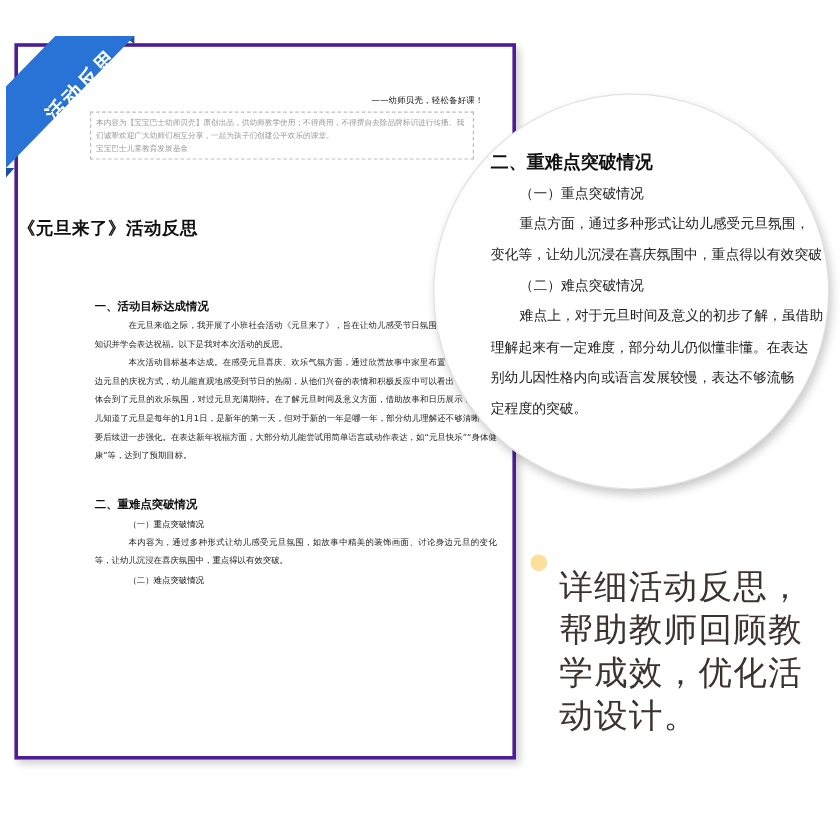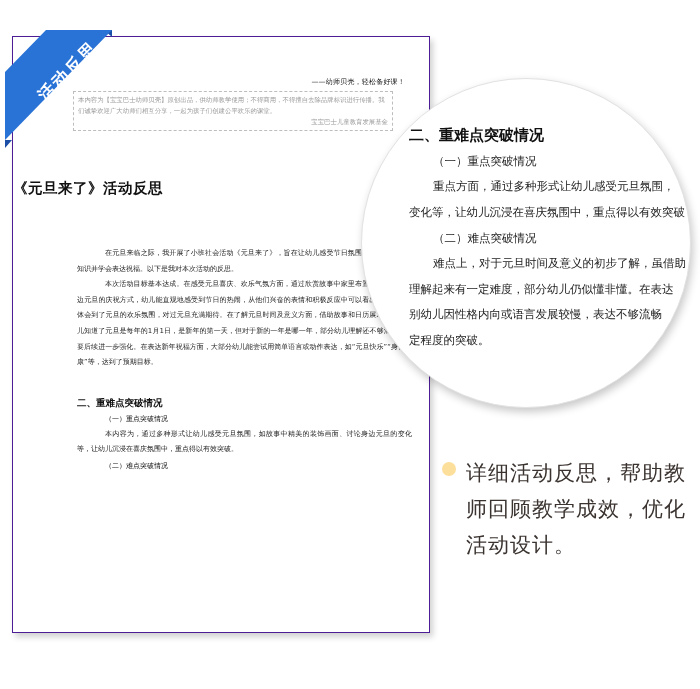--- a/index.html
+++ b/index.html
@@ -2,33 +2,33 @@
 <html><head>
 <meta charset="utf-8">
 <style>
   * { box-sizing: border-box; margin: 0; padding: 0; }
   html, body { width: 700px; height: 689px; background: #ffffff; overflow: hidden; }
   body { position: relative; font-family: "DejaVu Sans", "Liberation Sans", sans-serif; color: #222; }
 
   
   .page {
     position: absolute; left: 12px; top: 36px; width: 418px; height: 597px;
-    background: #fff; border: 1px solid #4c1d95;
+    background: #fff; border: 3px solid #4c1d95;
     box-shadow: 3px 4px 6px rgba(0,0,0,0.18);
   }
   .slogan {
     position: absolute; right: 24px; top: 40px;
     font-size: 7px; color: #111; letter-spacing: 0.2px;
   }
   .notice {
     position: absolute; left: 60px; top: 54px; width: 320px; height: 40px;
     border: 1px dashed #bdbdbd; padding: 3px 4px;
     font-size: 6.4px; color: #9a9a9a; line-height: 11px;
   }
-  .notice .org { display: block; text-align: right; }
+  .notice .org { display: block; }
   .doc-title {
     position: absolute; left: 0; right: 0; top: 142px; 
     font-size: 14.5px; font-weight: bold; color: #111; letter-spacing: 0.5px;
   }
   .doc-body { position: absolute; left: 64px; top: 209px; width: 335px; }
   .h1 { font-size: 9.5px; font-weight: bold; color: #111; line-height: 16px; }
   .h2 { font-size: 7px; color: #111; padding-left: 28px; line-height: 16px; }
   .para { font-size: 7px; color: #222; line-height: 15.6px; text-indent: 28px; text-align: justify; }
   .gap-sec { height: 24px; }
 
@@ -54,38 +54,39 @@
   .mag-para { font-size: 11.5px; color: #222; line-height: 25.5px; }
   .mag-para.indent { padding-left: 24px; }
 
   
   .feature { position: absolute; left: 442px; top: 455px; width: 250px; }
   .feature-dot {
     position: absolute; left: 0; top: 7px; width: 14px; height: 14px;
     border-radius: 50%; background: #fddf9c;
   }
   .feature-text {
-    position: absolute; left: 24px; top: 0; width: 230px;
-    font-size: 21px; line-height: 36px; color: #3a3330; letter-spacing: 1px;
+    position: absolute; left: 24px; top: 16px; width: 230px;
+    font-size: 28px; line-height: 36px; color: #3a3330; letter-spacing: 1px;
   }
 </style>
 </head>
 <body>
 
 <div class="page">
   <div class="slogan">——幼师贝壳，轻松备好课！</div>
 
   <div class="notice">
     <span>本内容为【宝宝巴士幼师贝壳】原创出品，供幼师教学使用；不得商用，不得擅自去除品牌标识进行传播。我们诚挚欢迎广大幼师们相互分享，一起为孩子们创建公平欢乐的课堂。</span>
     <span class="org">宝宝巴士儿童教育发展基金</span>
   </div>
 
   <div class="doc-title">《元旦来了》活动反思</div>
 
   <div class="doc-body">
+    <div class="h1">一、活动目标达成情况</div>
     <p class="para">在元旦来临之际，我开展了小班社会活动《元旦来了》，旨在让幼儿感受节日氛围，了解元旦相关知识并学会表达祝福。以下是我对本次活动的反思。</p>
     <p class="para">本次活动目标基本达成。在感受元旦喜庆、欢乐气氛方面，通过欣赏故事中家里布置，以及讨论身边元旦的庆祝方式，幼儿能直观地感受到节日的热闹，从他们兴奋的表情和积极反应中可以看出，他们切实体会到了元旦的欢乐氛围，对过元旦充满期待。在了解元旦时间及意义方面，借助故事和日历展示，多数幼儿知道了元旦是每年的1月1日，是新年的第一天，但对于新的一年是哪一年，部分幼儿理解还不够清晰，需要后续进一步强化。在表达新年祝福方面，大部分幼儿能尝试用简单语言或动作表达，如“元旦快乐”“身体健康”等，达到了预期目标。</p>
 
     <div class="gap-sec"></div>
 
     <div class="h1">二、重难点突破情况</div>
     <div class="h2">（一）重点突破情况</div>
     <p class="para">本内容为，通过多种形式让幼儿感受元旦氛围，如故事中精美的装饰画面、讨论身边元旦的变化等，让幼儿沉浸在喜庆氛围中，重点得以有效突破。</p>
     <div class="h2">（二）难点突破情况</div>
   </div>

